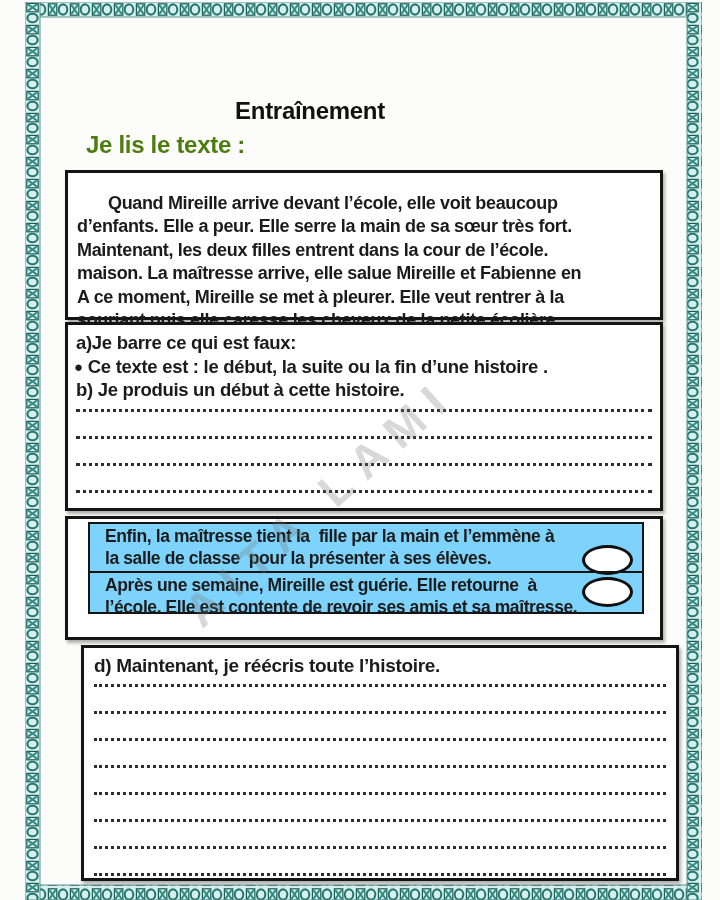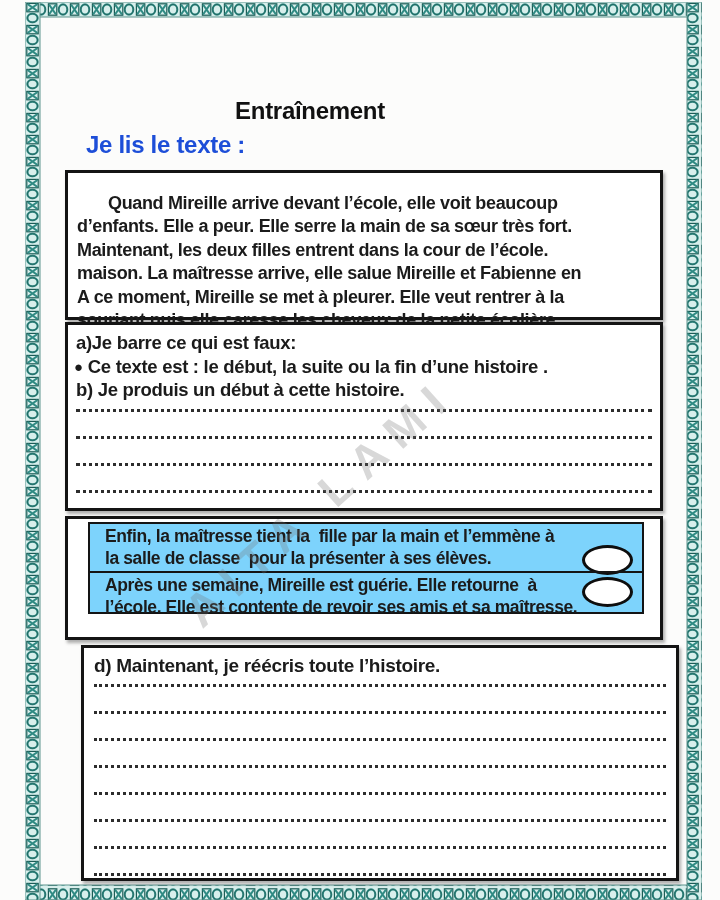--- a/index.html
+++ b/index.html
@@ -18,21 +18,21 @@
     background:linear-gradient(90deg,#b5179e 0%,#d81f30 9%,#e23b23 16%,#ea5a1b 23%,#f0830f 30%,#f2c10d 38%,#f2e40b 45%,#a8c81b 52%,#5fae2a 58%,#2f9140 64%,#1c7a52 69%,#1565c0 77%,#2b3ed0 85%,#5630c9 93%,#8e24aa 100%);
     -webkit-background-clip:text;background-clip:text;color:transparent;
     -webkit-text-stroke:1.5px rgba(35,15,15,0.55);
     filter:drop-shadow(3px 6px 2px rgba(125,125,125,0.8));
   }
   .subtitle{
     position:absolute;top:97px;left:0;width:720px;margin:0;text-align:center;
     font-size:24px;letter-spacing:-0.3px;transform:translateX(-50px);color:#111;
   }
   .reading-heading{
-    position:absolute;top:131px;left:86px;margin:0;font-size:24px;color:#1d4ed8;letter-spacing:-0.3px;
+    position:absolute;top:131px;left:86px;margin:0;font-size:24px;color:#4d7c0f;letter-spacing:-0.3px;
   }
 
   .box{
     position:absolute;left:65px;width:598px;box-sizing:border-box;
     background:#fff;border:3px solid #141414;
     box-shadow:2px 3px 3px rgba(80,80,80,0.45);
   }
   .story-box{top:170px;height:150px;padding:5px 8px 4px 9px;}
   .story-line{white-space:pre;font-size:18px;line-height:23.4px;letter-spacing:-0.35px;}
   .story-line.indent{text-indent:31px;margin-top:14px;}

